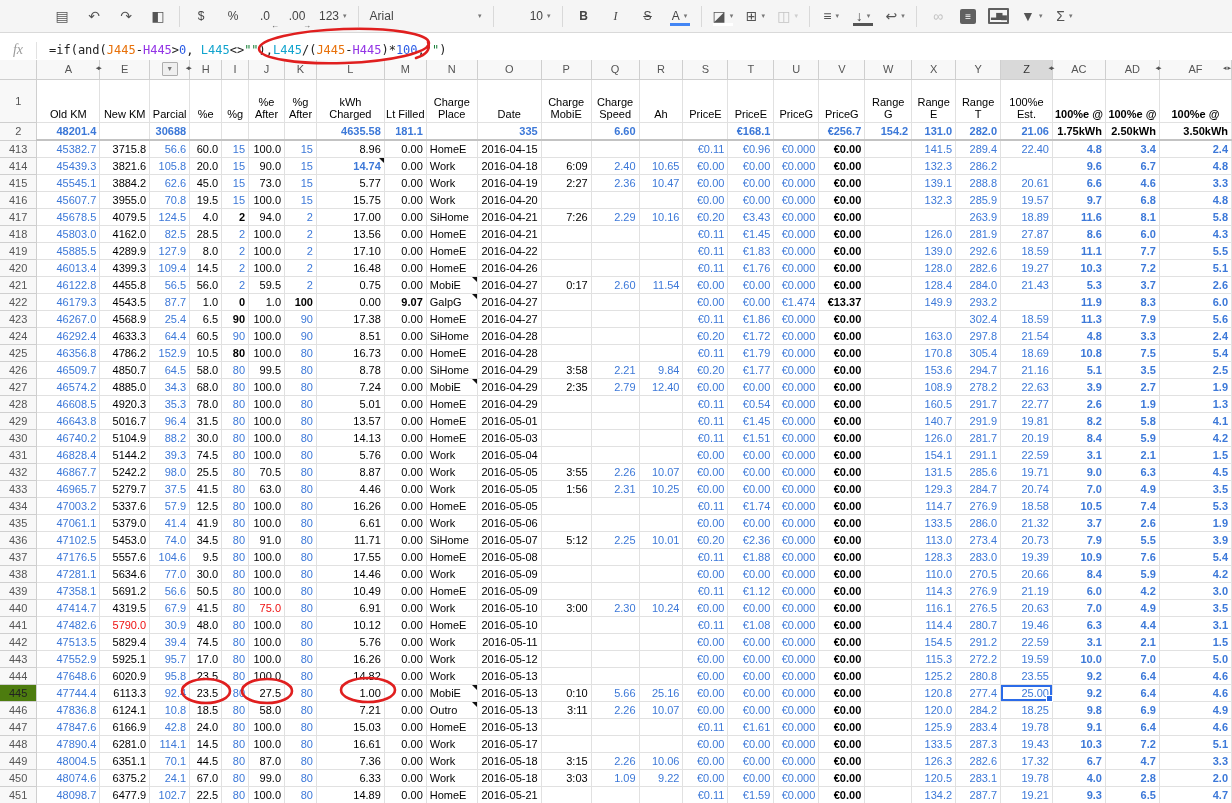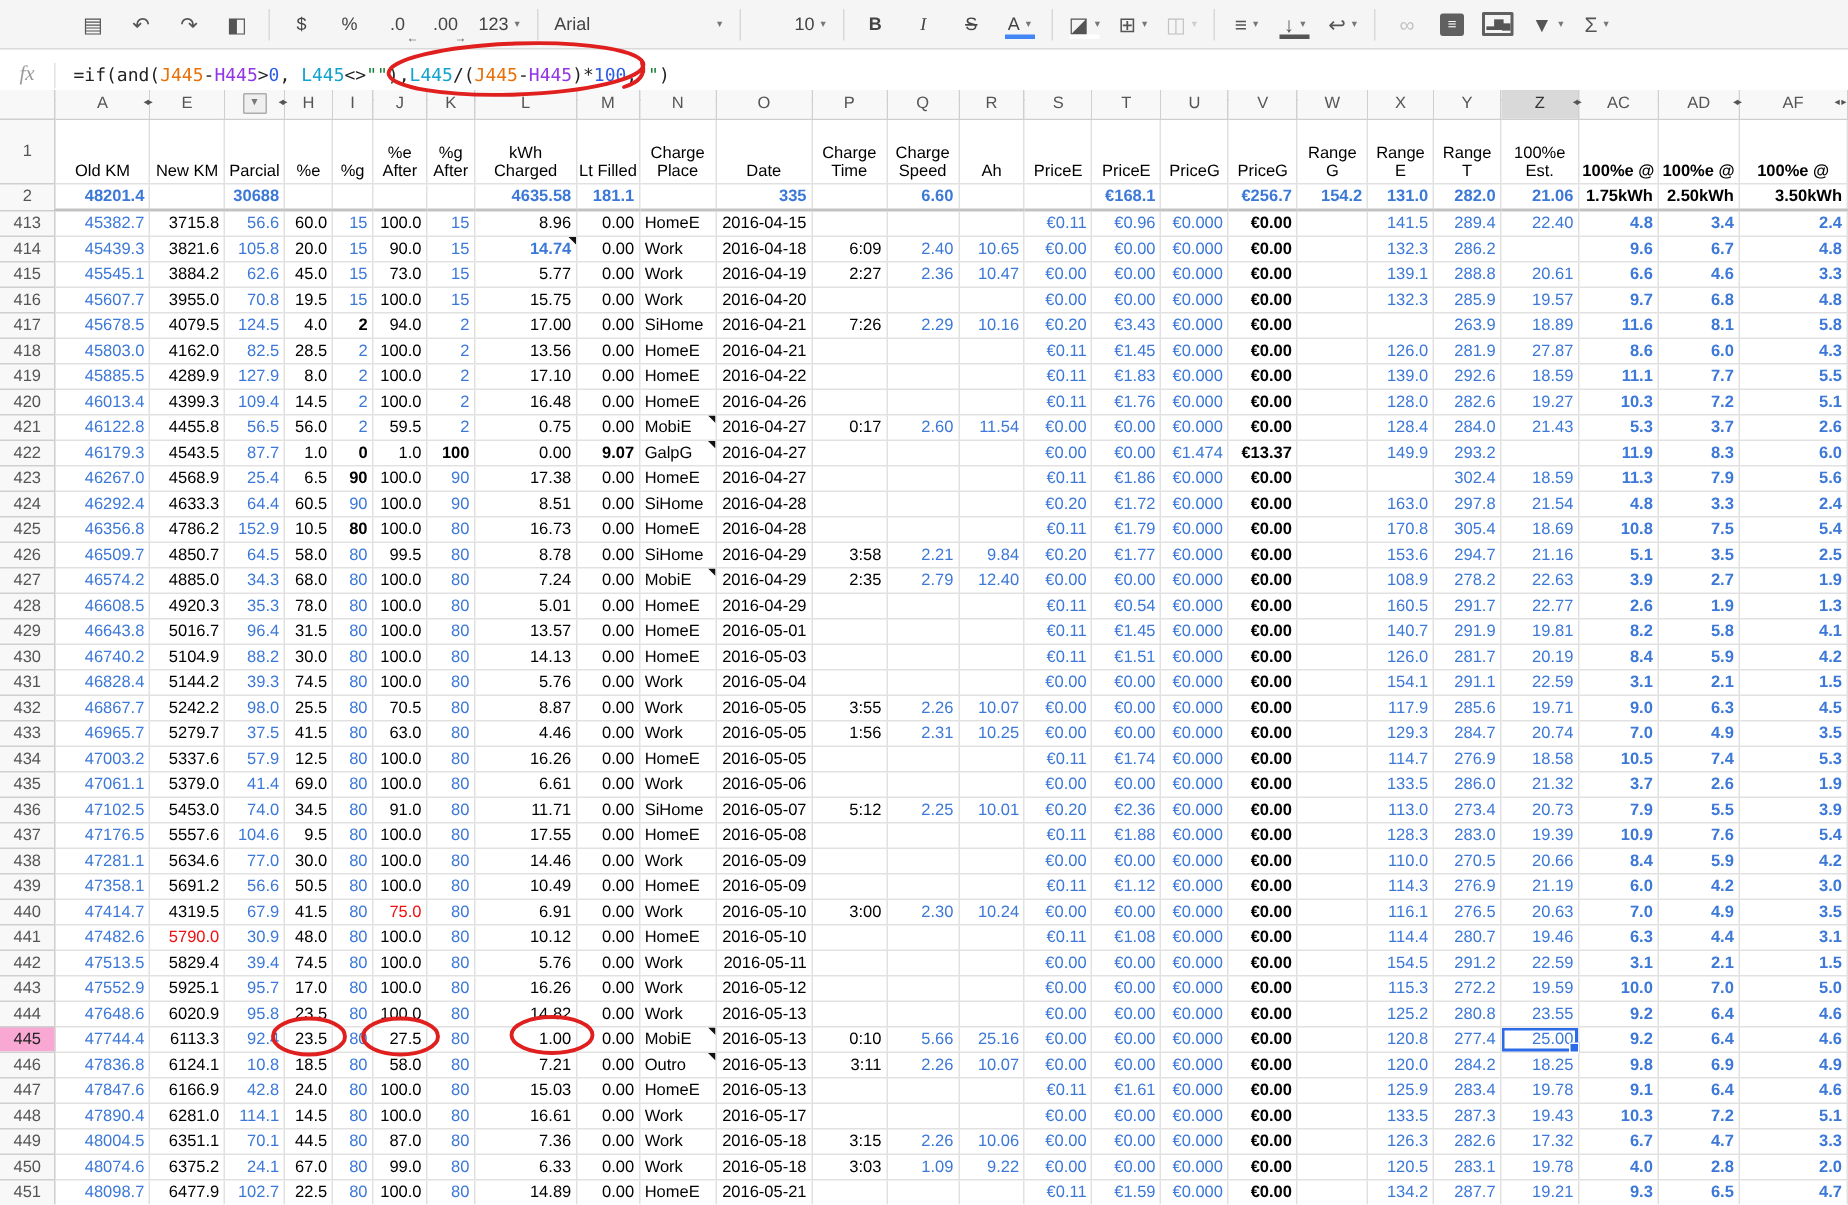--- a/index.html
+++ b/index.html
@@ -41,21 +41,21 @@
   tr.clrow{height:19px}
   .corner{background:#f8f8f8;border:1px solid #cfcfcf;border-top:none;border-left:none}
   .cl{position:relative;text-align:center;color:#555;font-size:11px;background:#f8f8f8;
       border:1px solid #cfcfcf;border-top:none;overflow:visible}
   .cl.hl{background:#d9d9d9;color:#333}
   .mL{position:absolute;left:-2px;top:4px;font-size:7px;color:#555}
   .mR{position:absolute;right:-1px;top:4px;font-size:7px;color:#555;letter-spacing:1px}
   .ddbox{display:inline-block;width:14px;height:12px;background:#efefef;border:1px solid #adadad;
          font-size:7px;line-height:11px;color:#777;vertical-align:middle;border-radius:1px}
   .gut{background:#f8f8f8;border:1px solid #cfcfcf;text-align:center;color:#555;font-size:11px;border-left:none}
-  .gut.selrow{background:#f9a8d4;color:#222}
+  .gut.selrow{background:#4d7c0f;color:#222}
   tr.h1row{height:43px}
   .h1{vertical-align:bottom;text-align:center;font-size:11px;line-height:12px;color:#000;
       border-right:1px solid #e1e1e1;border-bottom:1px solid #e1e1e1;
       padding:1px 1px 2px;white-space:normal;overflow:hidden}
   .h1.hb{font-weight:bold}
   tr.row2{height:18px}
   tr.row2 td.d{border-bottom:2px solid #c3c3c3;font-weight:bold}
   tr.r{height:17px}
   .d{border-right:1px solid #e1e1e1;border-bottom:1px solid #e1e1e1;font-size:11px;
      text-align:right;padding:0 3px;white-space:nowrap;overflow:hidden;position:relative;color:#000}
@@ -250,21 +250,21 @@
           <td class="h1">New KM</td>
           <td class="h1">Parcial</td>
           <td class="h1">%e</td>
           <td class="h1">%g</td>
           <td class="h1">%e After</td>
           <td class="h1">%g After</td>
           <td class="h1">kWh Charged</td>
           <td class="h1">Lt Filled</td>
           <td class="h1">Charge Place</td>
           <td class="h1">Date</td>
-          <td class="h1">Charge Time</td>
+          <td class="h1">Charge MobiE</td>
           <td class="h1">Charge Speed</td>
           <td class="h1">Ah</td>
           <td class="h1">PriceE</td>
           <td class="h1">PriceE</td>
           <td class="h1">PriceG</td>
           <td class="h1">PriceG</td>
           <td class="h1">Range G</td>
           <td class="h1">Range E</td>
           <td class="h1">Range T</td>
           <td class="h1">100%e Est.</td>
@@ -846,21 +846,21 @@
           <td class="d c-black al">Work</td>
           <td class="d c-black">2016-05-05</td>
           <td class="d c-black">3:55</td>
           <td class="d c-blue">2.26</td>
           <td class="d c-blue">10.07</td>
           <td class="d c-blue">€0.00</td>
           <td class="d c-blue">€0.00</td>
           <td class="d c-blue">€0.000</td>
           <td class="d c-bblack">€0.00</td>
           <td class="d c-blue"></td>
-          <td class="d c-blue">117.9</td>
+          <td class="d c-blue">131.5</td>
           <td class="d c-blue">285.6</td>
           <td class="d c-blue">19.71</td>
           <td class="d c-bblue">9.0</td>
           <td class="d c-bblue">6.3</td>
           <td class="d c-bblue">4.5</td>
         </tr>
         <tr class="r">
           <td class="gut">433</td>
           <td class="d c-blue">46965.7</td>
           <td class="d c-black">5279.7</td>
@@ -914,21 +914,21 @@
           <td class="d c-blue">18.58</td>
           <td class="d c-bblue">10.5</td>
           <td class="d c-bblue">7.4</td>
           <td class="d c-bblue">5.3</td>
         </tr>
         <tr class="r">
           <td class="gut">435</td>
           <td class="d c-blue">47061.1</td>
           <td class="d c-black">5379.0</td>
           <td class="d c-blue">41.4</td>
-          <td class="d c-black">69.0</td>
+          <td class="d c-black">41.9</td>
           <td class="d c-blue">80</td>
           <td class="d c-black">100.0</td>
           <td class="d c-blue">80</td>
           <td class="d c-black">6.61</td>
           <td class="d c-black">0.00</td>
           <td class="d c-black al">Work</td>
           <td class="d c-black">2016-05-06</td>
           <td class="d c-black"></td>
           <td class="d c-blue"></td>
           <td class="d c-blue"></td>

